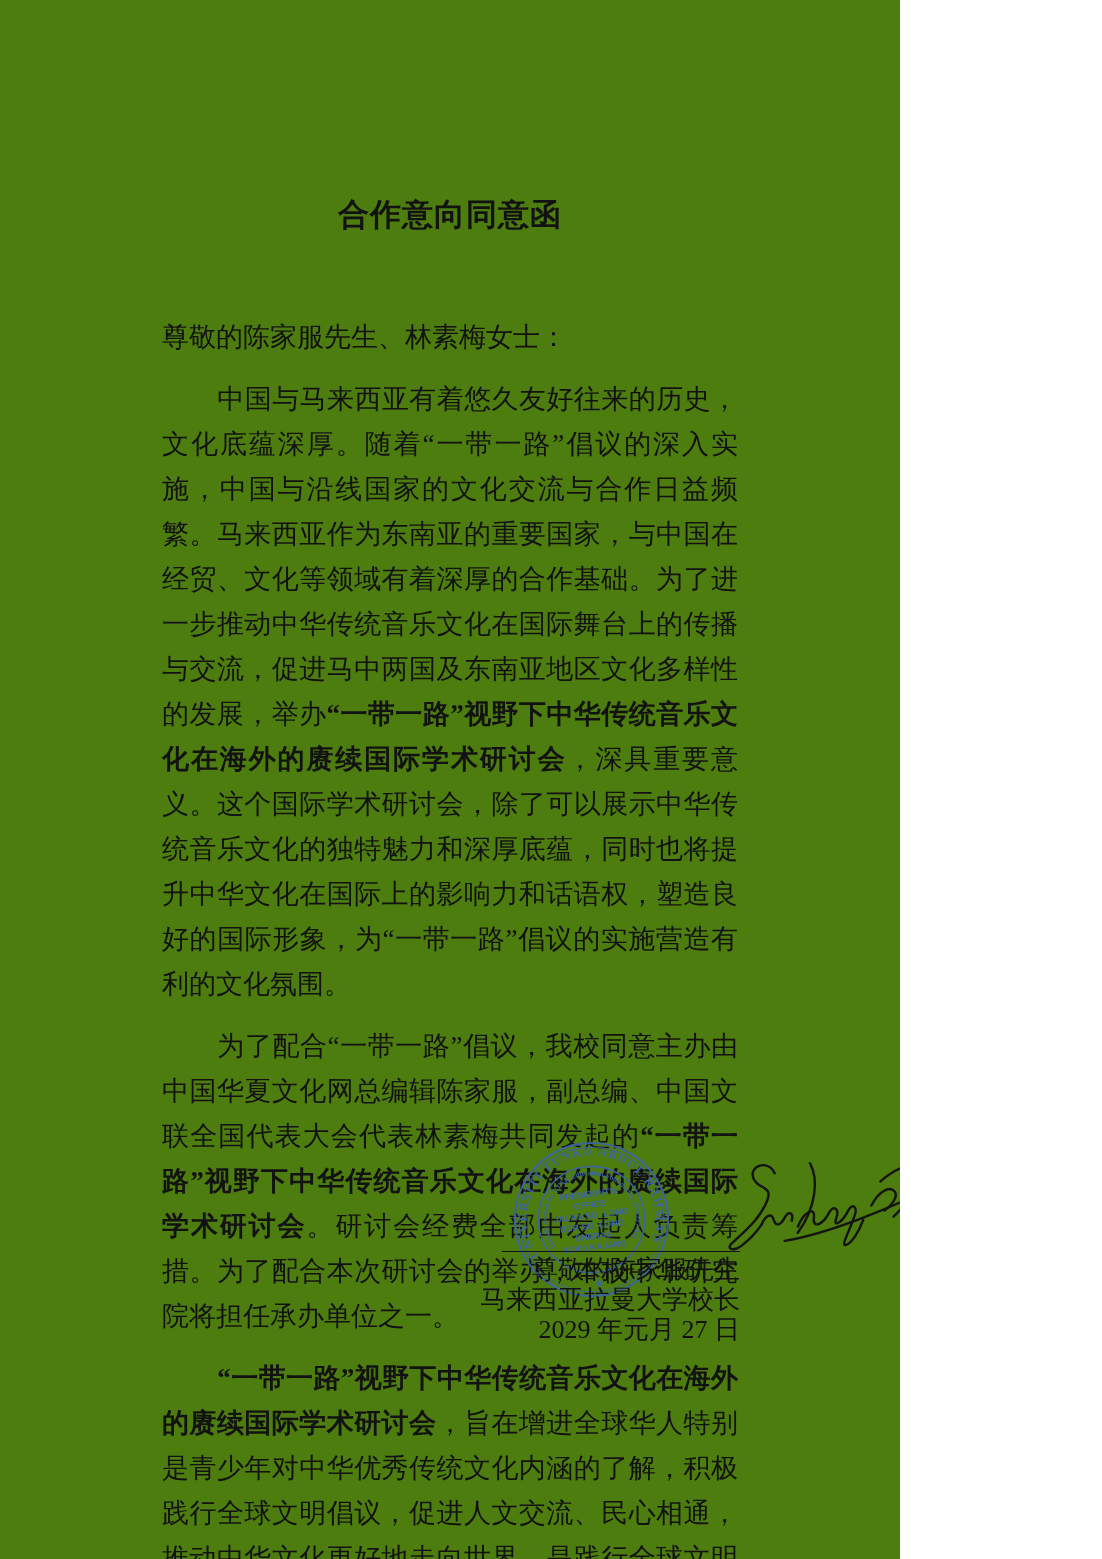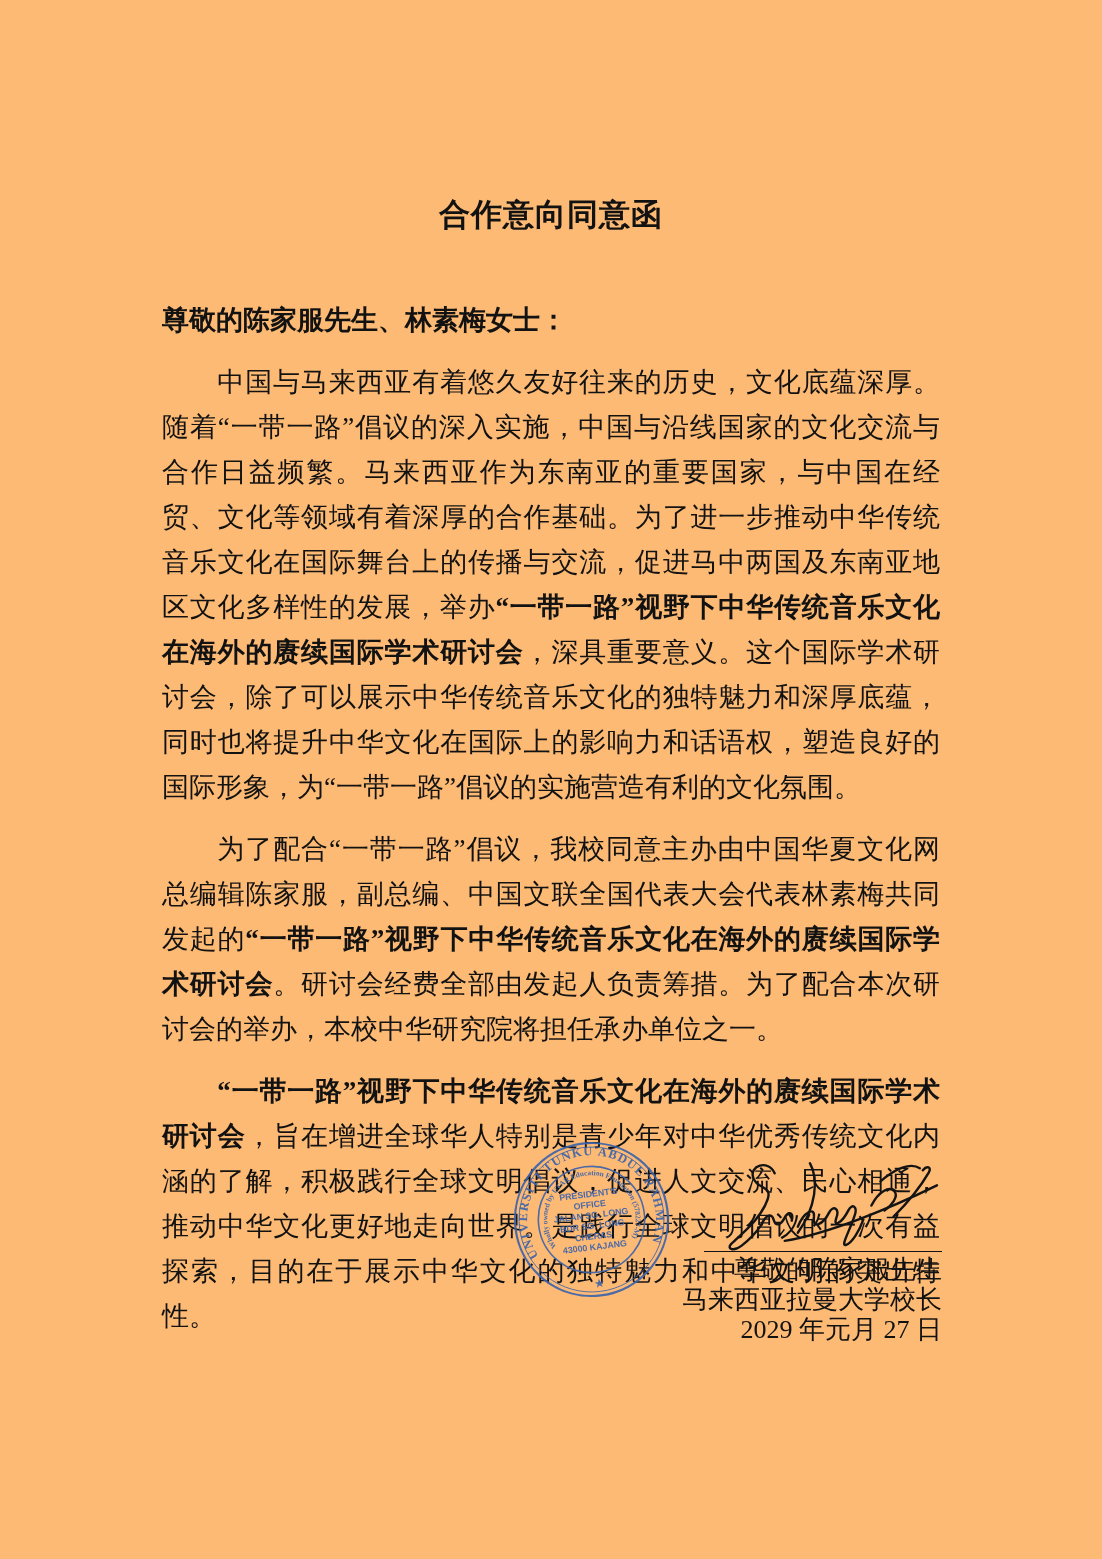--- a/index.html
+++ b/index.html
@@ -1,39 +1,39 @@
 <!DOCTYPE html>
 <html><head>
 <meta charset="utf-8">
 <style>
   html, body { margin: 0; padding: 0; background: #ffffff; }
   .page {
     position: relative;
-    width: 1102px;
+    width: 900px;
     height: 1559px;
-    background: #fdba74;
+    background: #4d7c0f;
     overflow: hidden;
     font-family: "Liberation Serif", "DejaVu Serif", serif;
     color: #121212;
   }
   .doc-title {
     padding-top: 192px;
     text-align: center;
     font-size: 31px;
     font-weight: 700;
     line-height: 46px;
     letter-spacing: 1px;
   }
   .content {
     margin: 0 162px;
   }
   .salutation {
-    margin-top: 60px;
+    margin-top: 77px;
     font-size: 27px;
-    font-weight: 700;
+    font-weight: 400;
     line-height: 45px;
   }
   .para {
     margin: 17px 0 0 0;
     font-size: 27px;
     line-height: 45px;
     text-align: justify;
     text-indent: 2.05em;
   }
   .para .b { font-weight: 700; }

